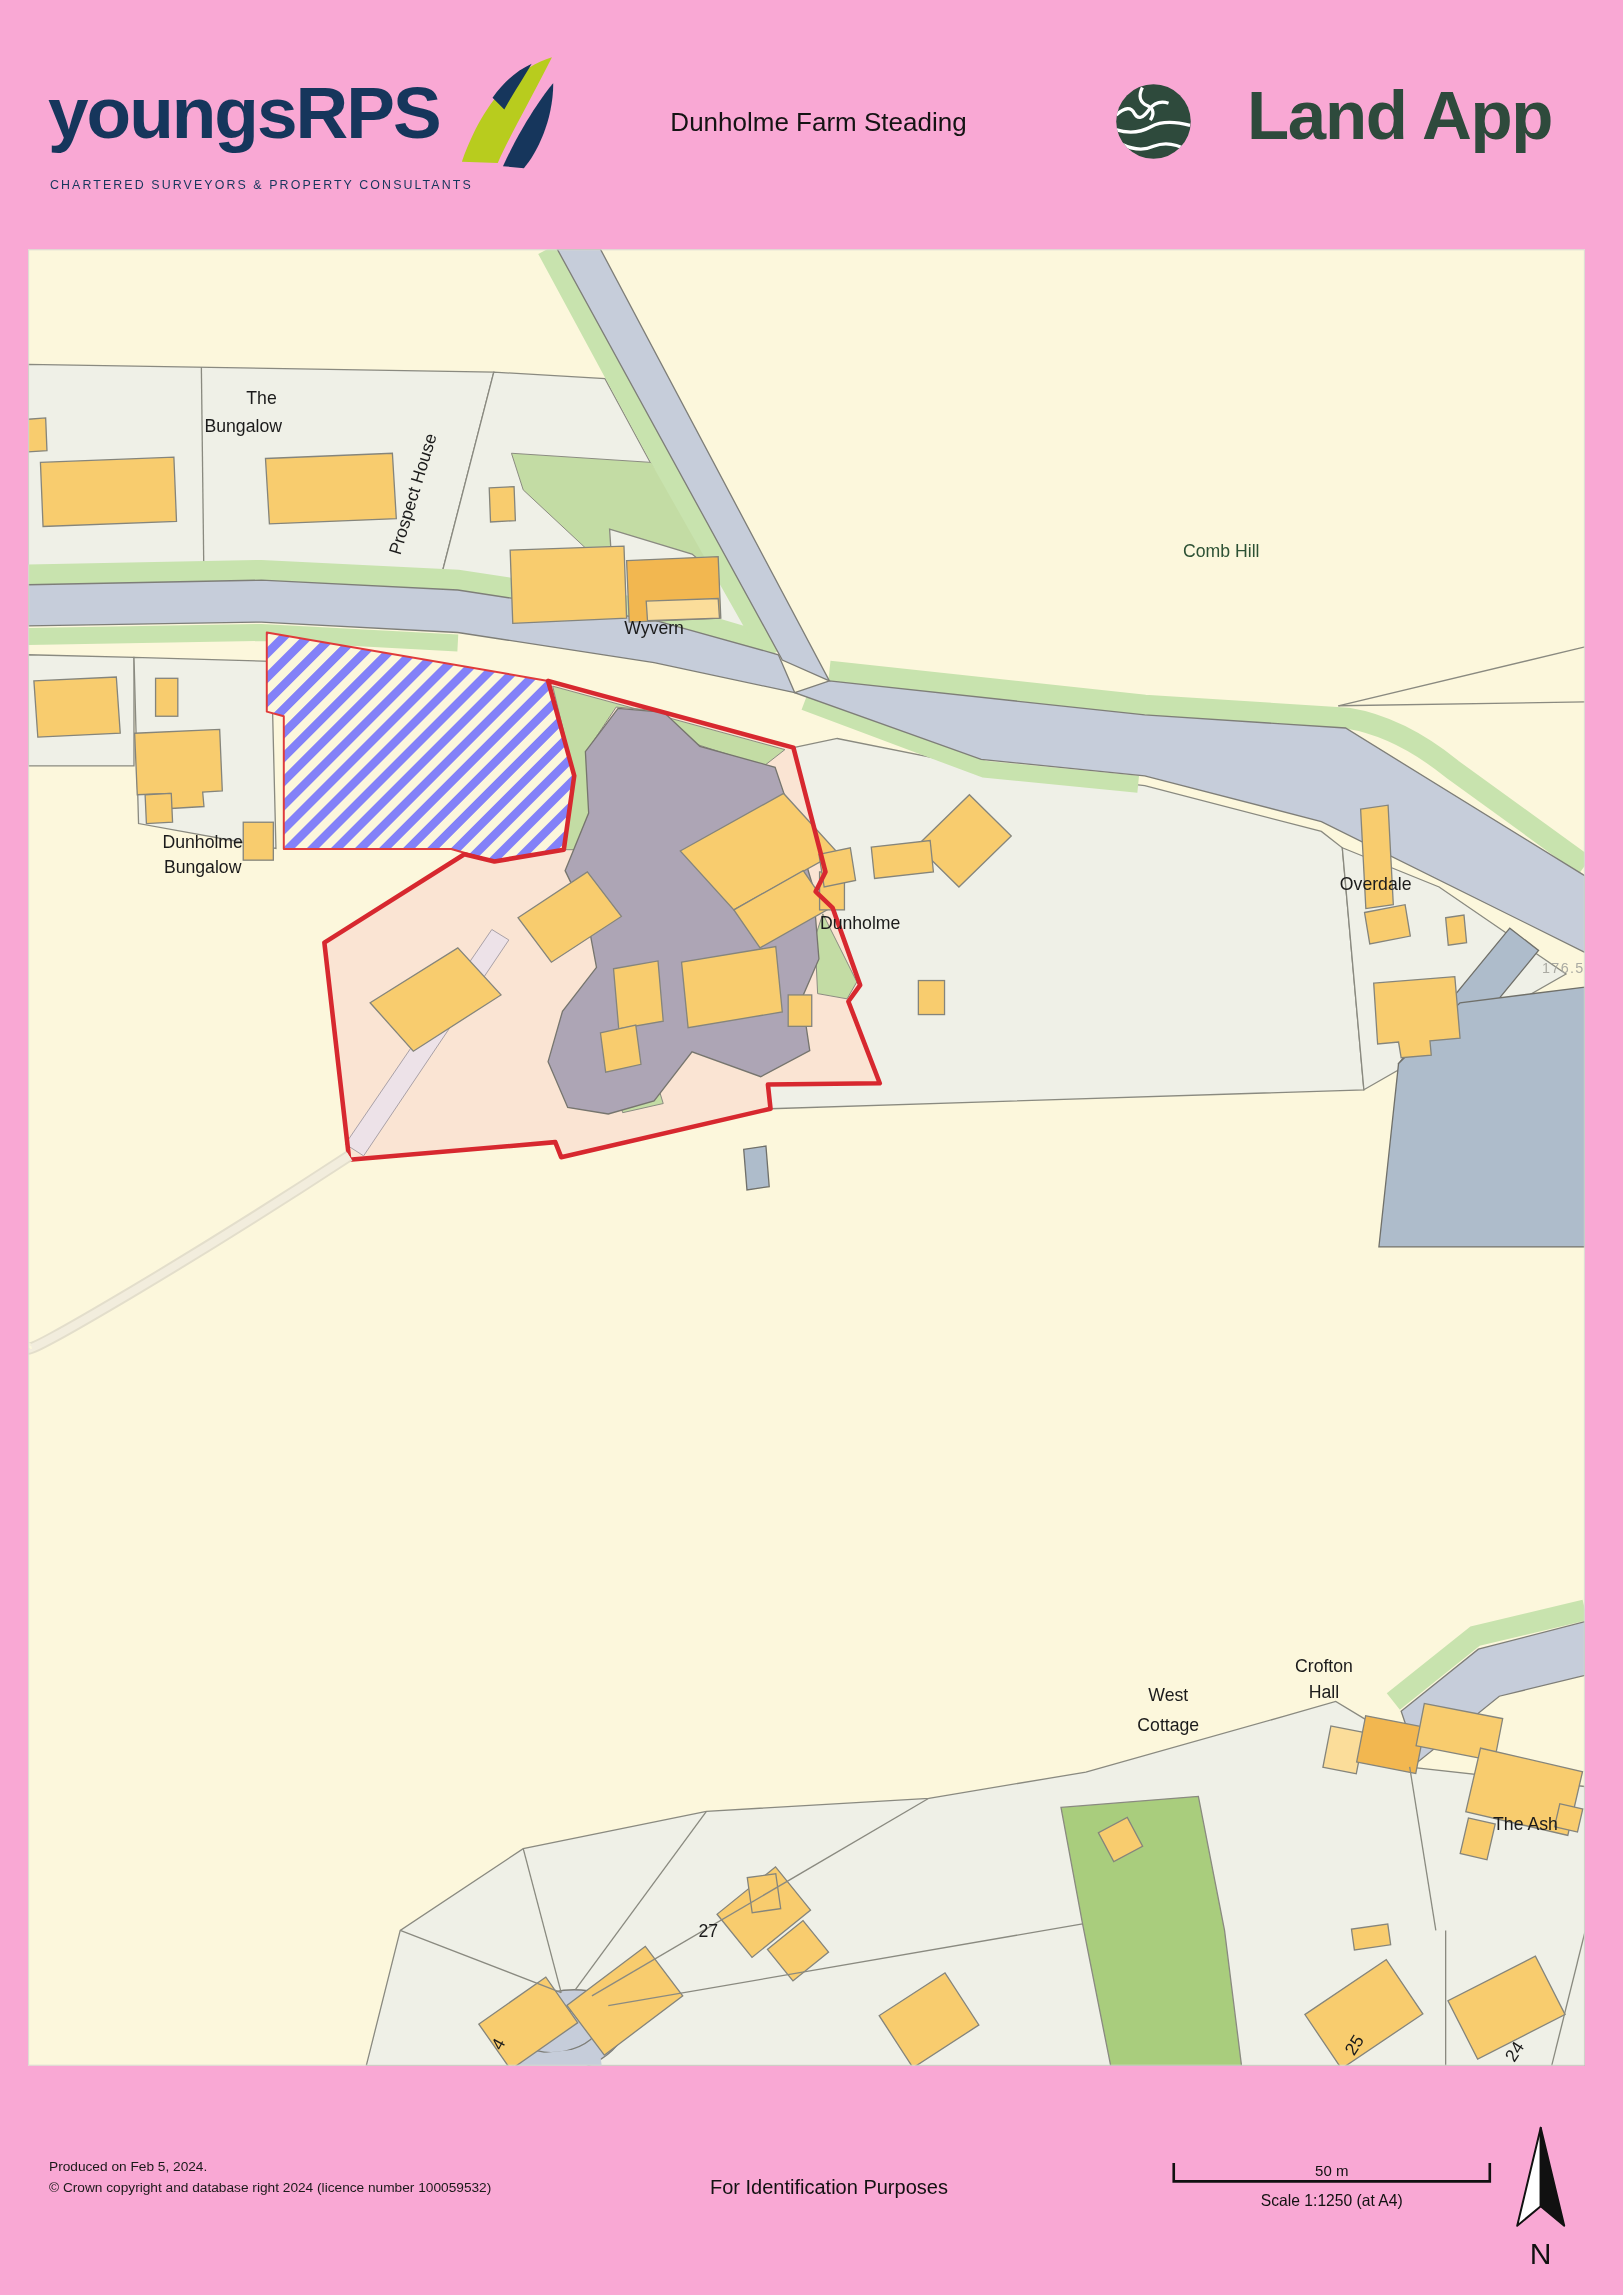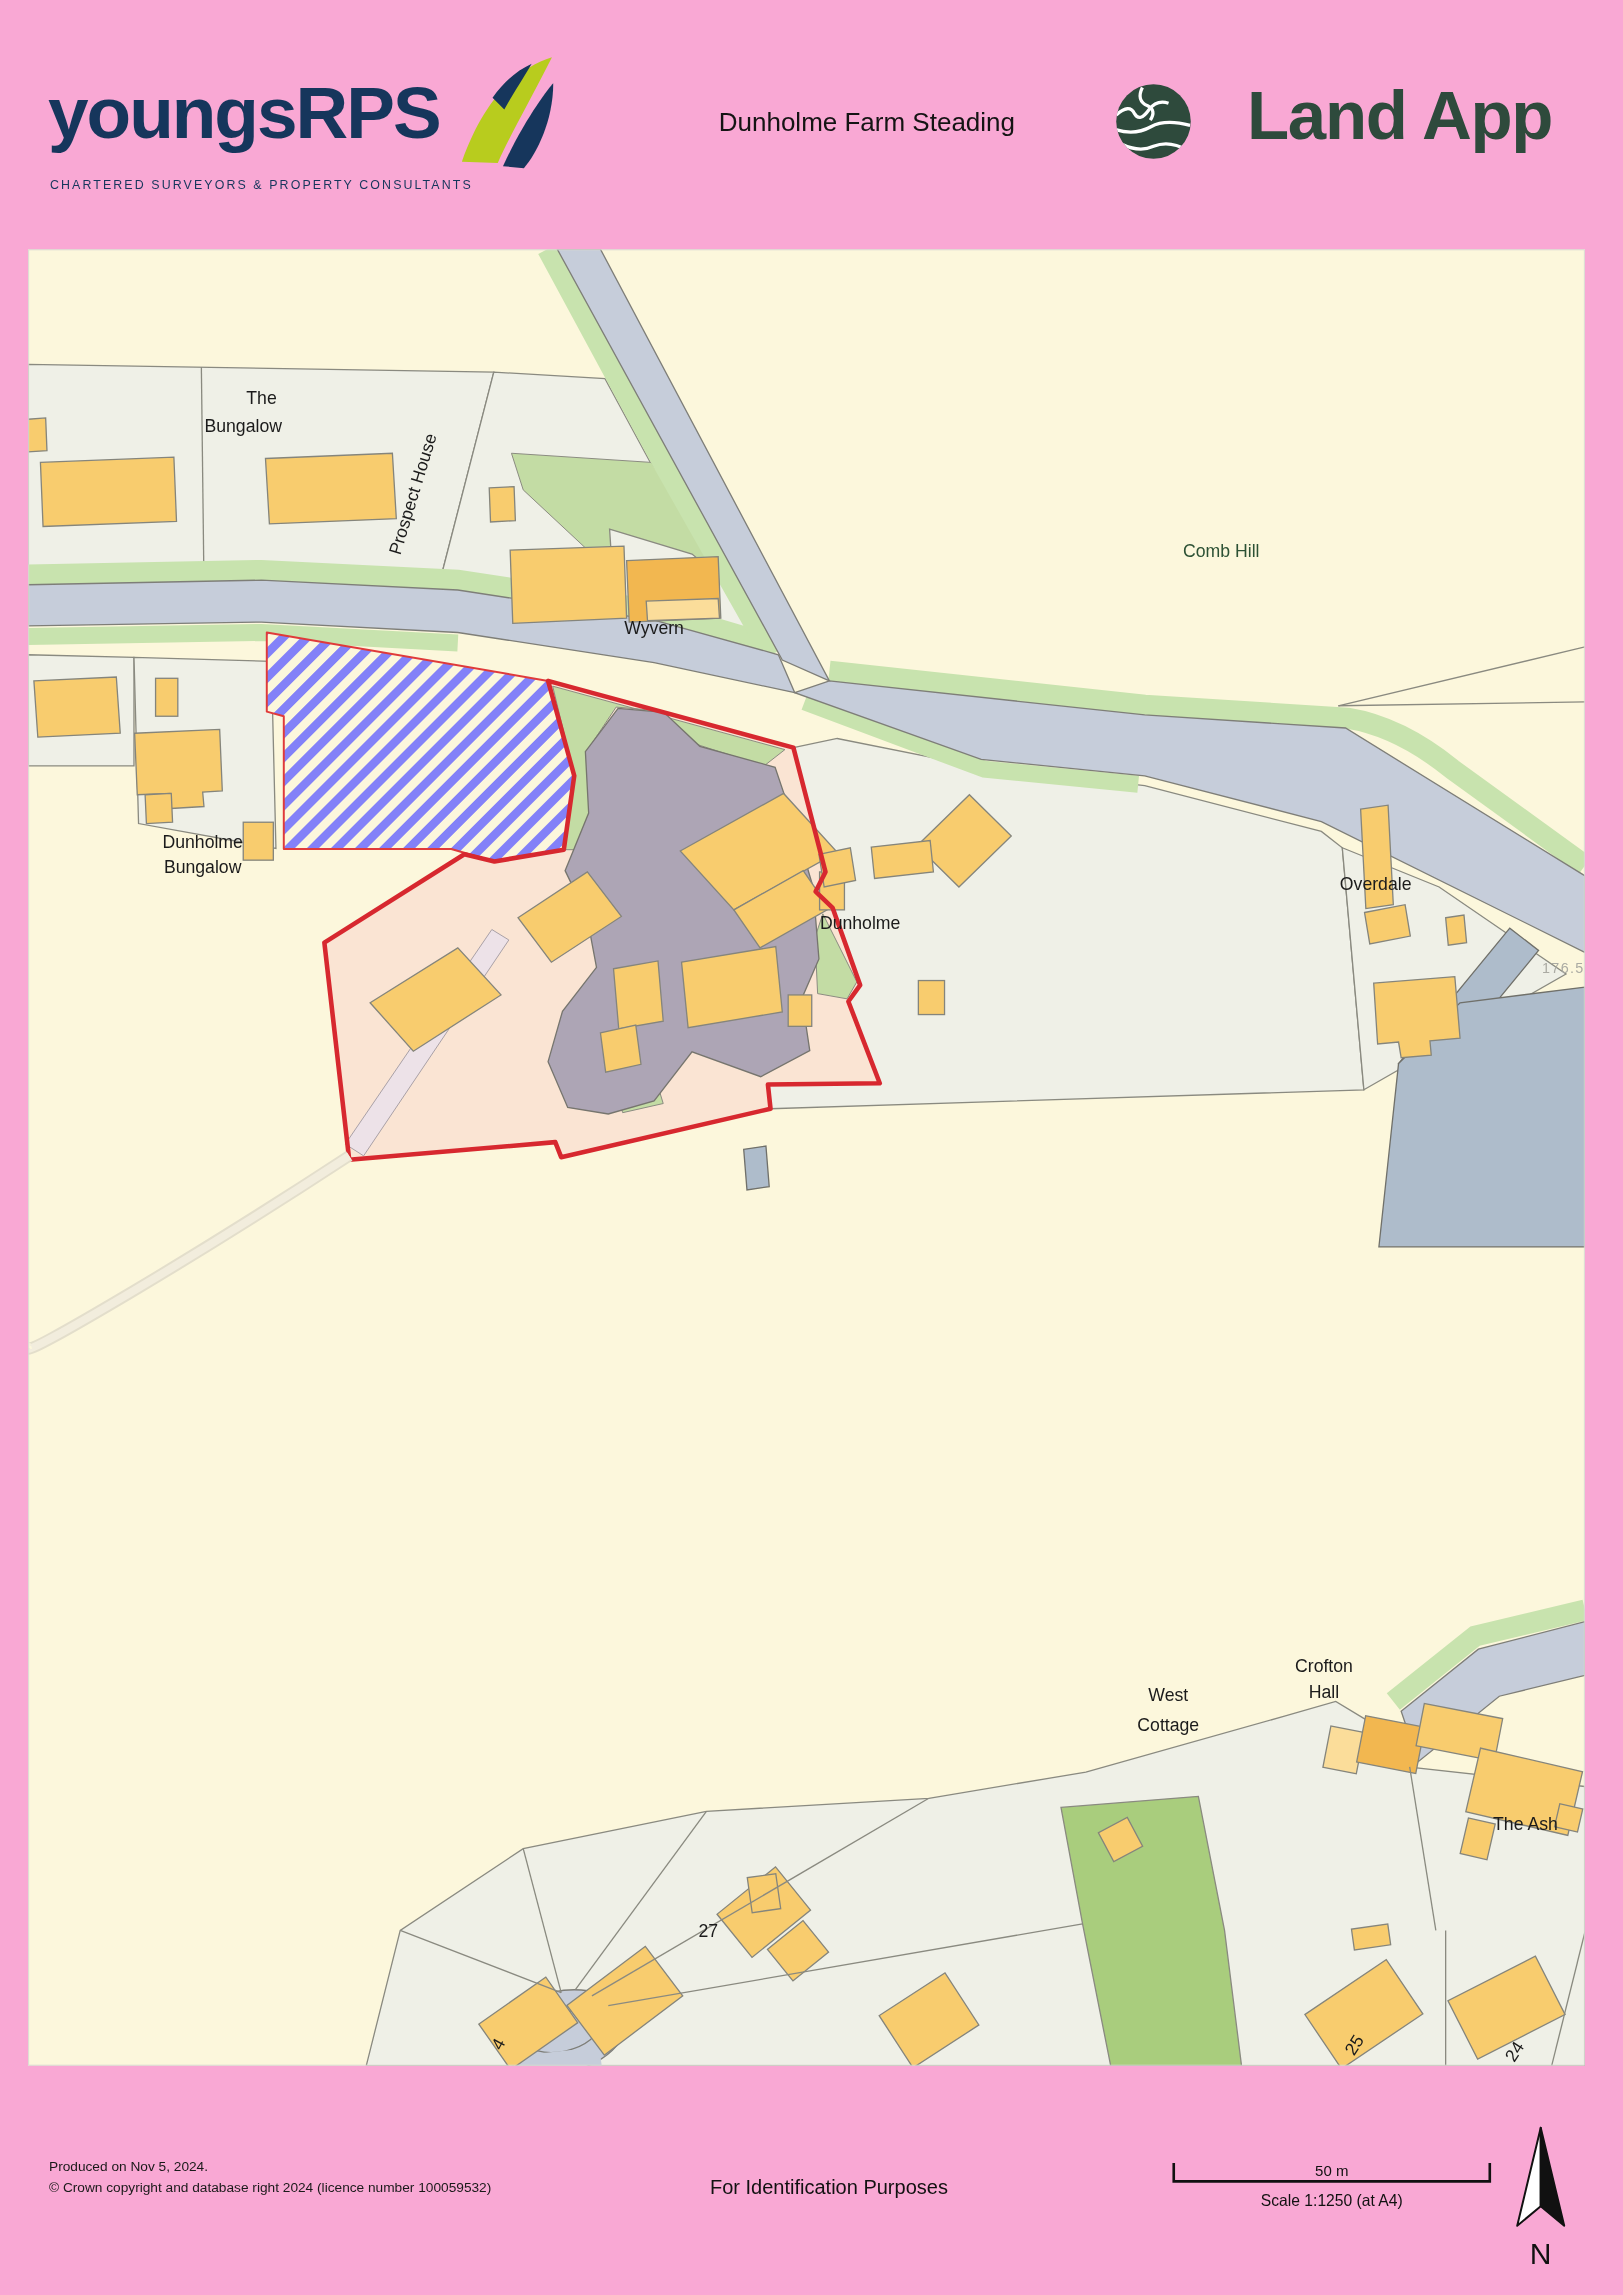--- a/index.html
+++ b/index.html
@@ -4,21 +4,21 @@
 <style>
   html,body{margin:0;padding:0;background:#ffffff;}
   .page{position:relative;width:1623px;height:2295px;background:#f9a8d4;overflow:hidden;
         font-family:"Liberation Sans",sans-serif;}
   .abs{position:absolute;}
   
   .brand-word{left:48px;top:76px;font-size:73px;font-weight:700;letter-spacing:-2px;
               color:#16365c;line-height:1;}
   .brand-tagline{left:50px;top:178px;font-size:12.4px;font-weight:400;letter-spacing:2.1px;
                  color:#16365c;}
-  .doc-title{left:622px;top:107px;width:393px;text-align:right;font-size:26px;color:#141414;}
+  .doc-title{left:622px;top:107px;width:393px;text-align:center;font-size:26px;color:#141414;}
   .landapp-word{left:1203px;top:81px;font-size:69px;font-weight:800;letter-spacing:-1.3px;
                 color:#2e4a3c;line-height:1;margin-left:44px;}
   
   .f-produced{left:49px;top:2159px;font-size:13.7px;color:#1a1a1a;}
   .f-copy{left:49px;top:2180px;font-size:13.7px;color:#1a1a1a;text-align:center;}
   .f-purpose{left:710px;top:2156px;width:393px;font-size:20px;color:#111;margin-top:20px;}
   
   .parcel{fill:#eff0e7;stroke:#8a8a80;stroke-width:2;}
   .bldg{fill:#f8cc6e;stroke:#85857c;stroke-width:2;}
   .bldg-dark{fill:#f2b750;stroke:#85857c;stroke-width:2;}
@@ -244,21 +244,21 @@
         <text class="lbl" x="2332" y="2796">The Ash</text>
         <text class="lbl" x="1083" y="2960">27</text>
         <text class="lbl" x="2078" y="3130" transform="rotate(-57 2078 3130)">25</text>
         <text class="lbl" x="2323" y="3140" transform="rotate(-57 2323 3140)">24</text>
         <text class="lbl" x="770" y="3128" transform="rotate(-62 770 3128)">4</text>
       </g>
     </g>
     <rect x="44" y="381" width="2378" height="2775" fill="none" stroke="#d8d8d2" stroke-width="1.5"></rect>
   </svg>
 
-  <div class="abs f-produced">Produced on Nov 5, 2024.</div>
+  <div class="abs f-produced">Produced on Feb 5, 2024.</div>
   <div class="abs f-copy">© Crown copyright and database right 2024 (licence number 100059532)</div>
   <div class="abs f-purpose">For Identification Purposes</div>
 
   <svg class="abs" style="left:1112px;top:2120px;" width="497" height="175" viewBox="1700 3240 760 268">
     <g>
       <path class="sbar" d="M1794,3306 L1794,3334 L2278,3334 L2278,3306"></path>
       <text class="sbtxt" x="2036" y="3326">50 m</text>
       <text class="sbtxt2" x="2036" y="3372">Scale 1:1250 (at A4)</text>
     </g>
     <g>

